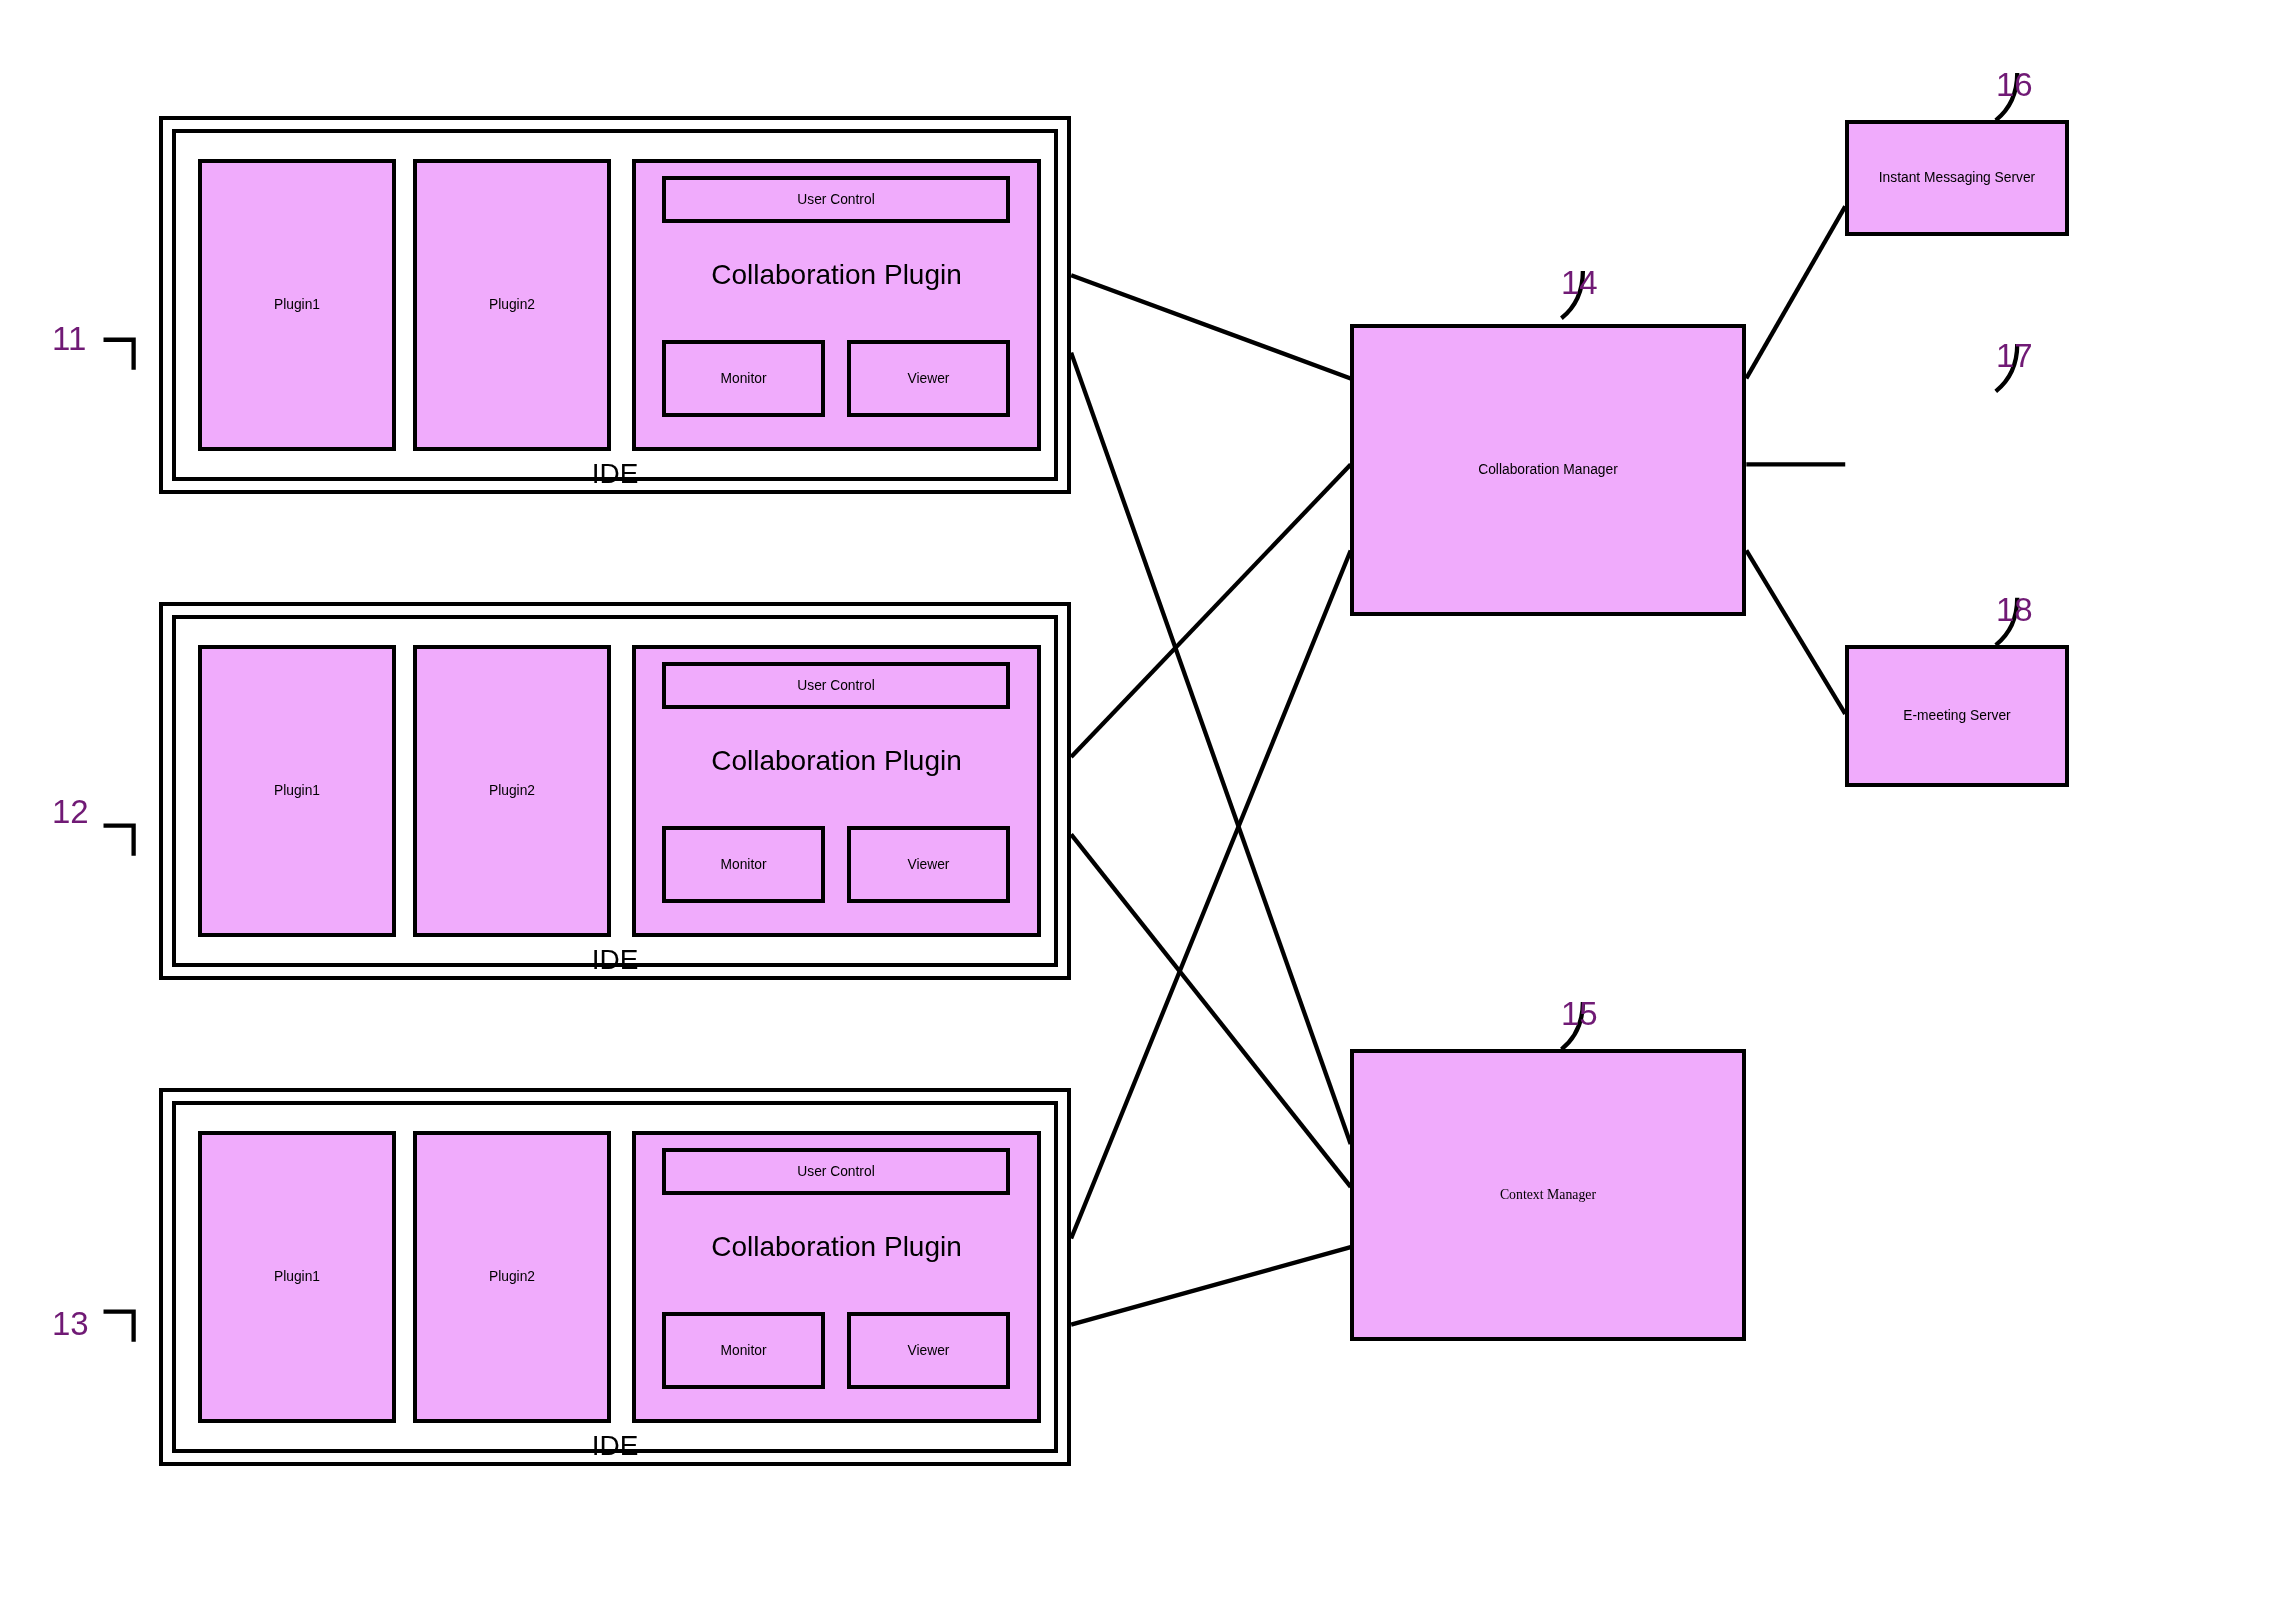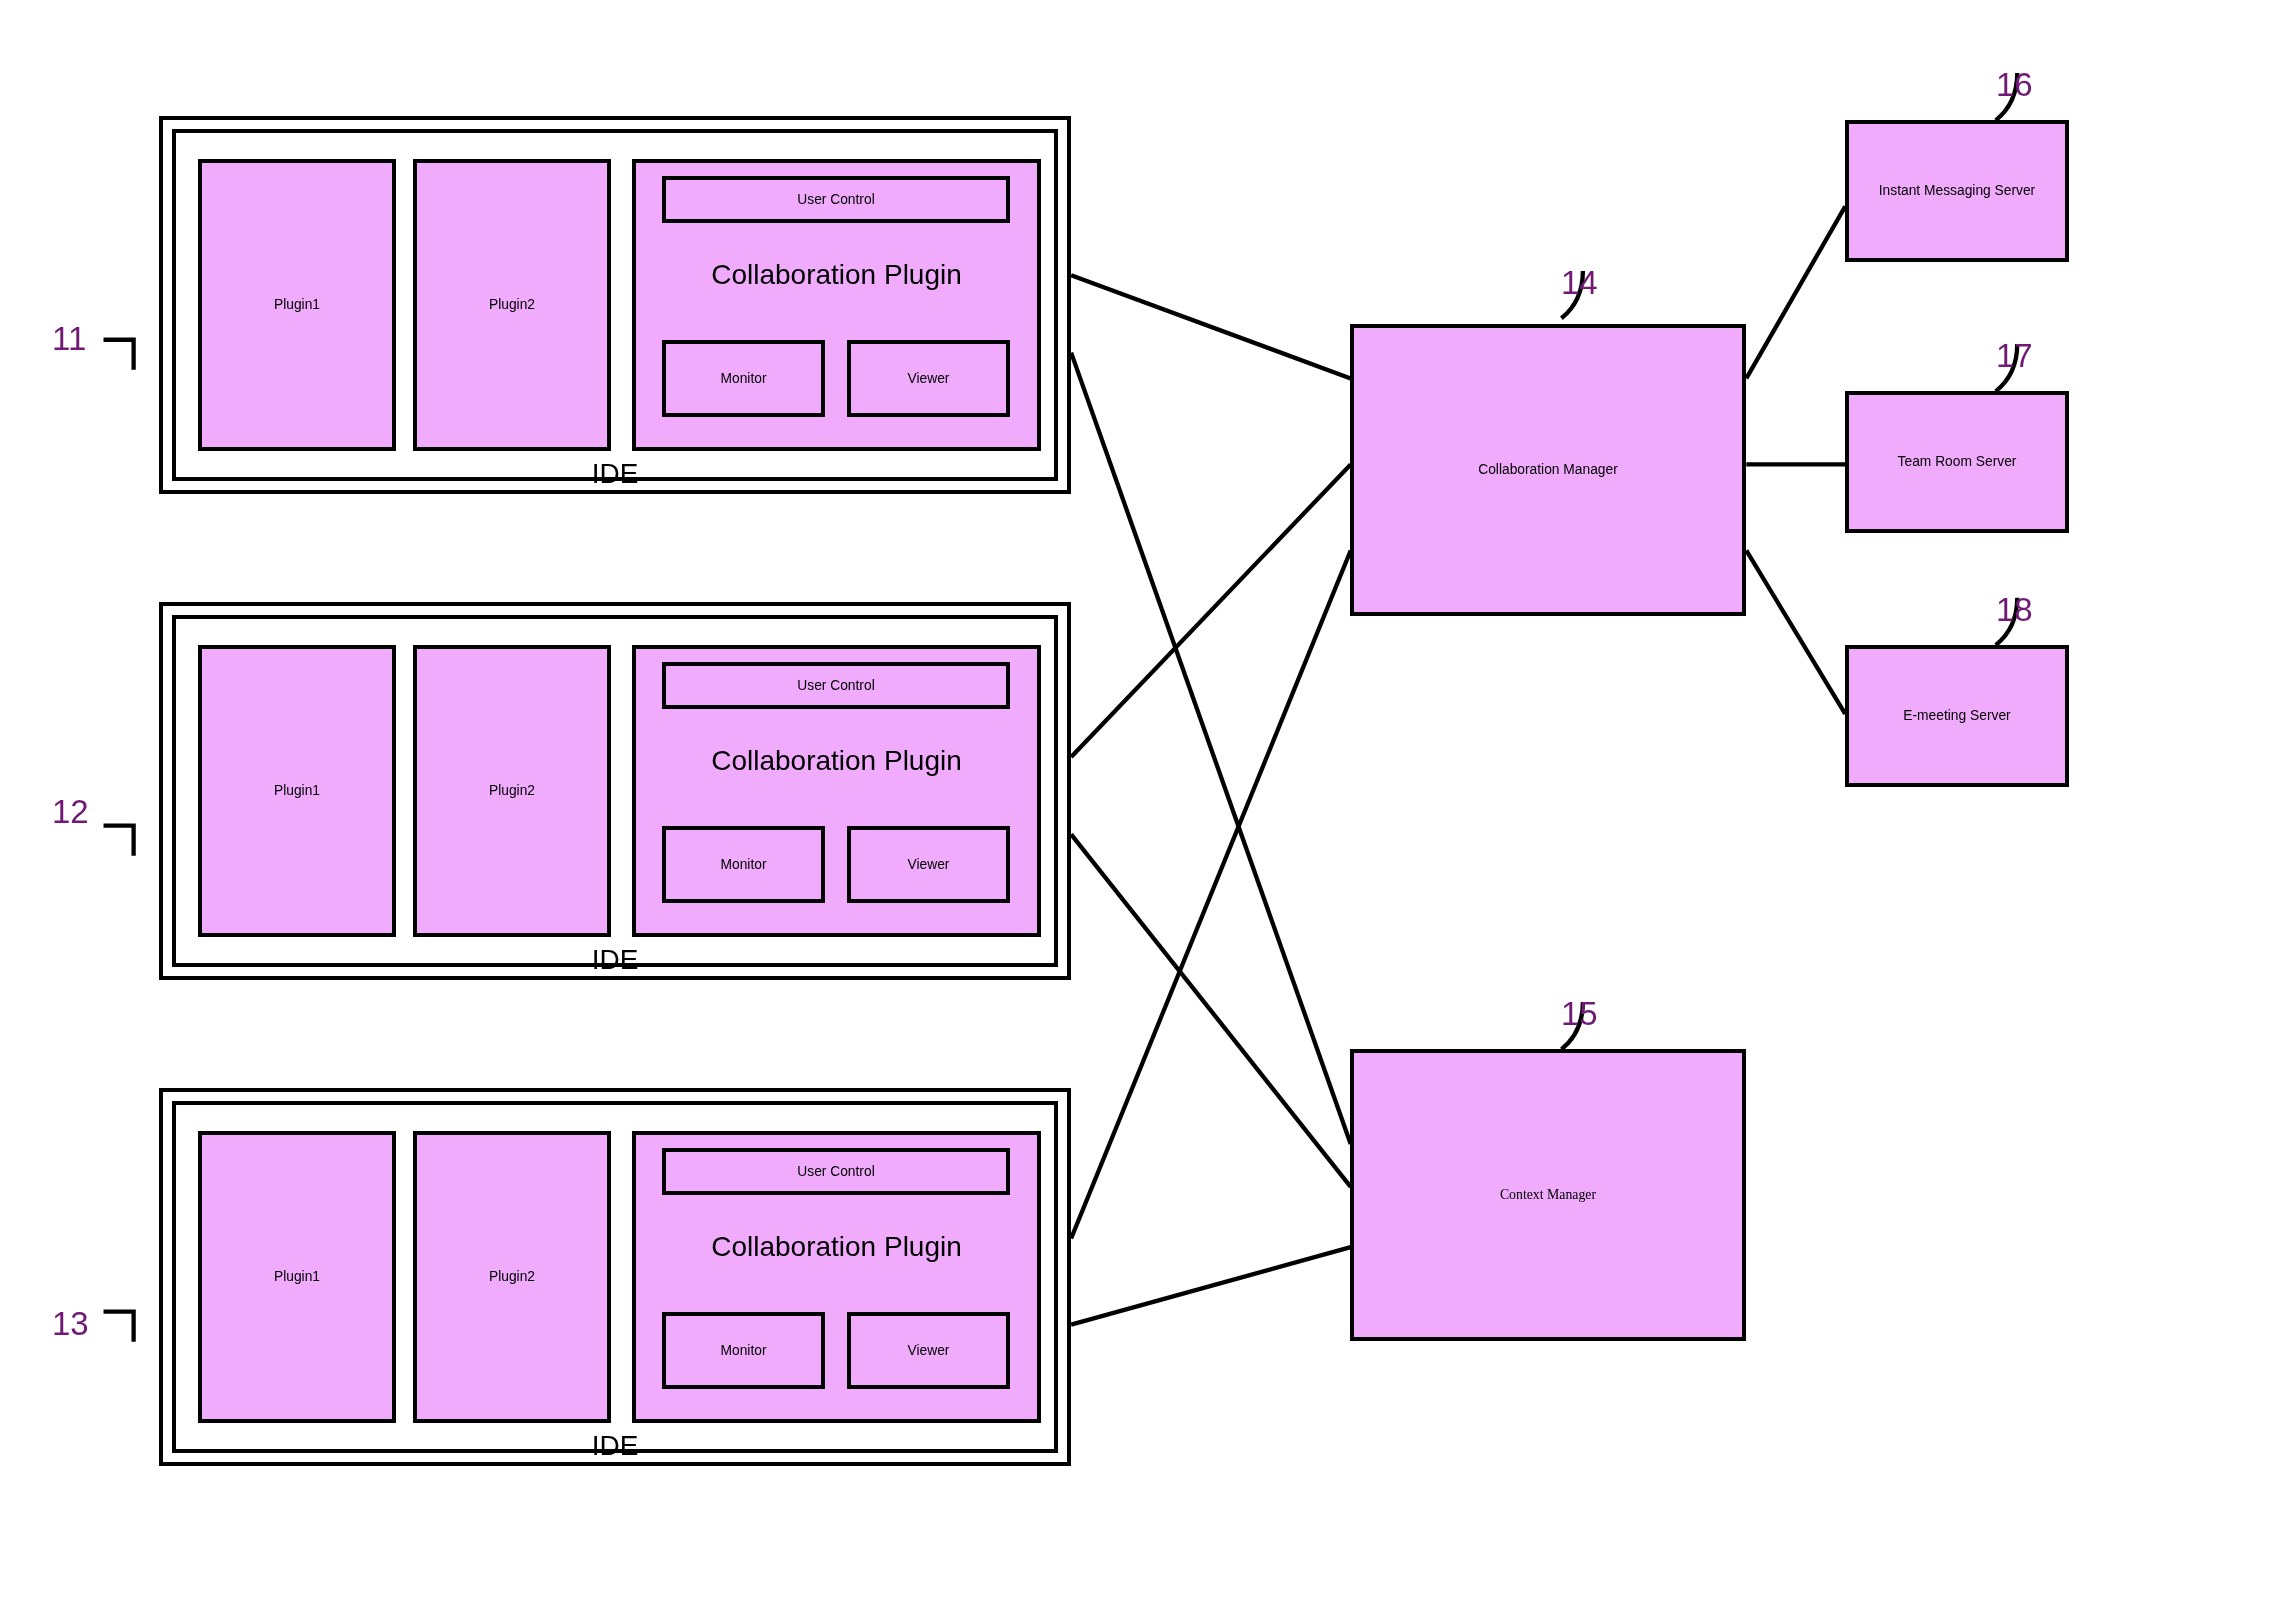--- a/index.html
+++ b/index.html
@@ -168,25 +168,22 @@
   <div class="label" style="left:516px; top:1430px; width:198px;">IDE</div>
 
   <div class="box center" style="left:1350px; top:324px; width:396px; height:292px;">
     <span style="max-width:80%;">Collaboration Manager</span>
   </div>
 
   <div class="box center" style="left:1350px; top:1049px; width:396px; height:292px;font-family:Liberation Serif, serif;">
     <span style="max-width:80%;">Context Manager</span>
   </div>
 
-  <div class="box center" style="left:1845px; top:120px; width:224px; height:142px;">
+  <div class="box center" style="left:1845px; top:120px; width:224px; height:116px;">
     <span style="max-width:90%;">Instant Messaging Server</span>
-  </div>
-  <div class="box center" style="left:1845px; top:391px; width:224px; height:142px;">
-    <span style="max-width:90%;">Team Room Server</span>
   </div>
   <div class="box center" style="left:1845px; top:645px; width:224px; height:142px;text-align:right;">
     <span style="max-width:90%;">E-meeting Server</span>
   </div>
 
   <div class="num" style="left:52px;  top:288px;">11</div>
   <div class="num" style="left:52px;  top:761px;">12</div>
   <div class="num" style="left:52px;  top:1273px;">13</div>
   <div class="num" style="left:1561px; top:232px;">14</div>
   <div class="num" style="left:1561px; top:963px;">15</div>

